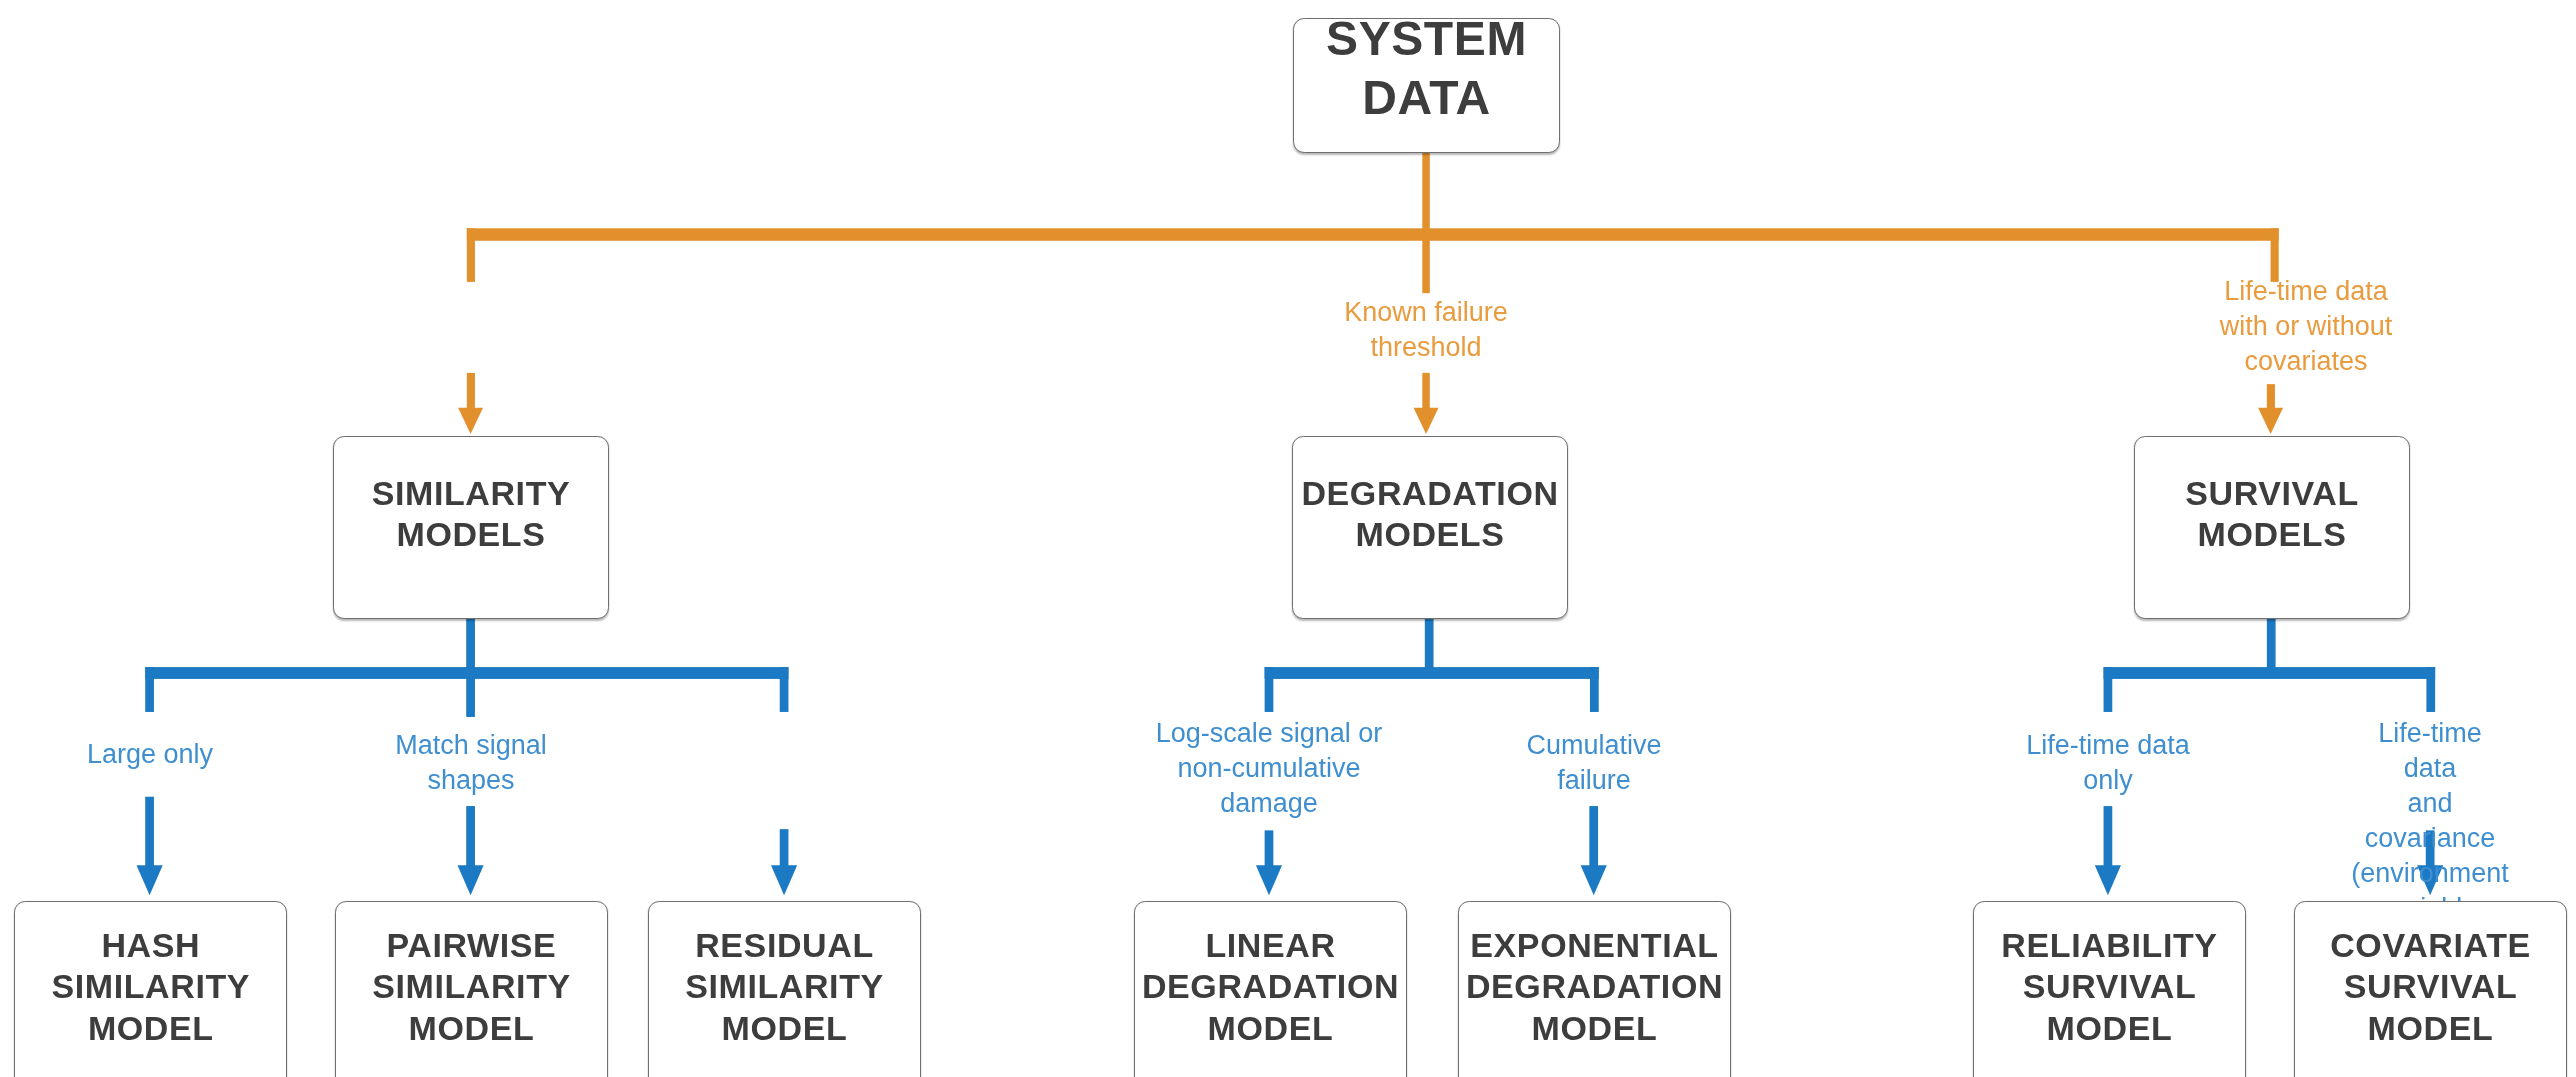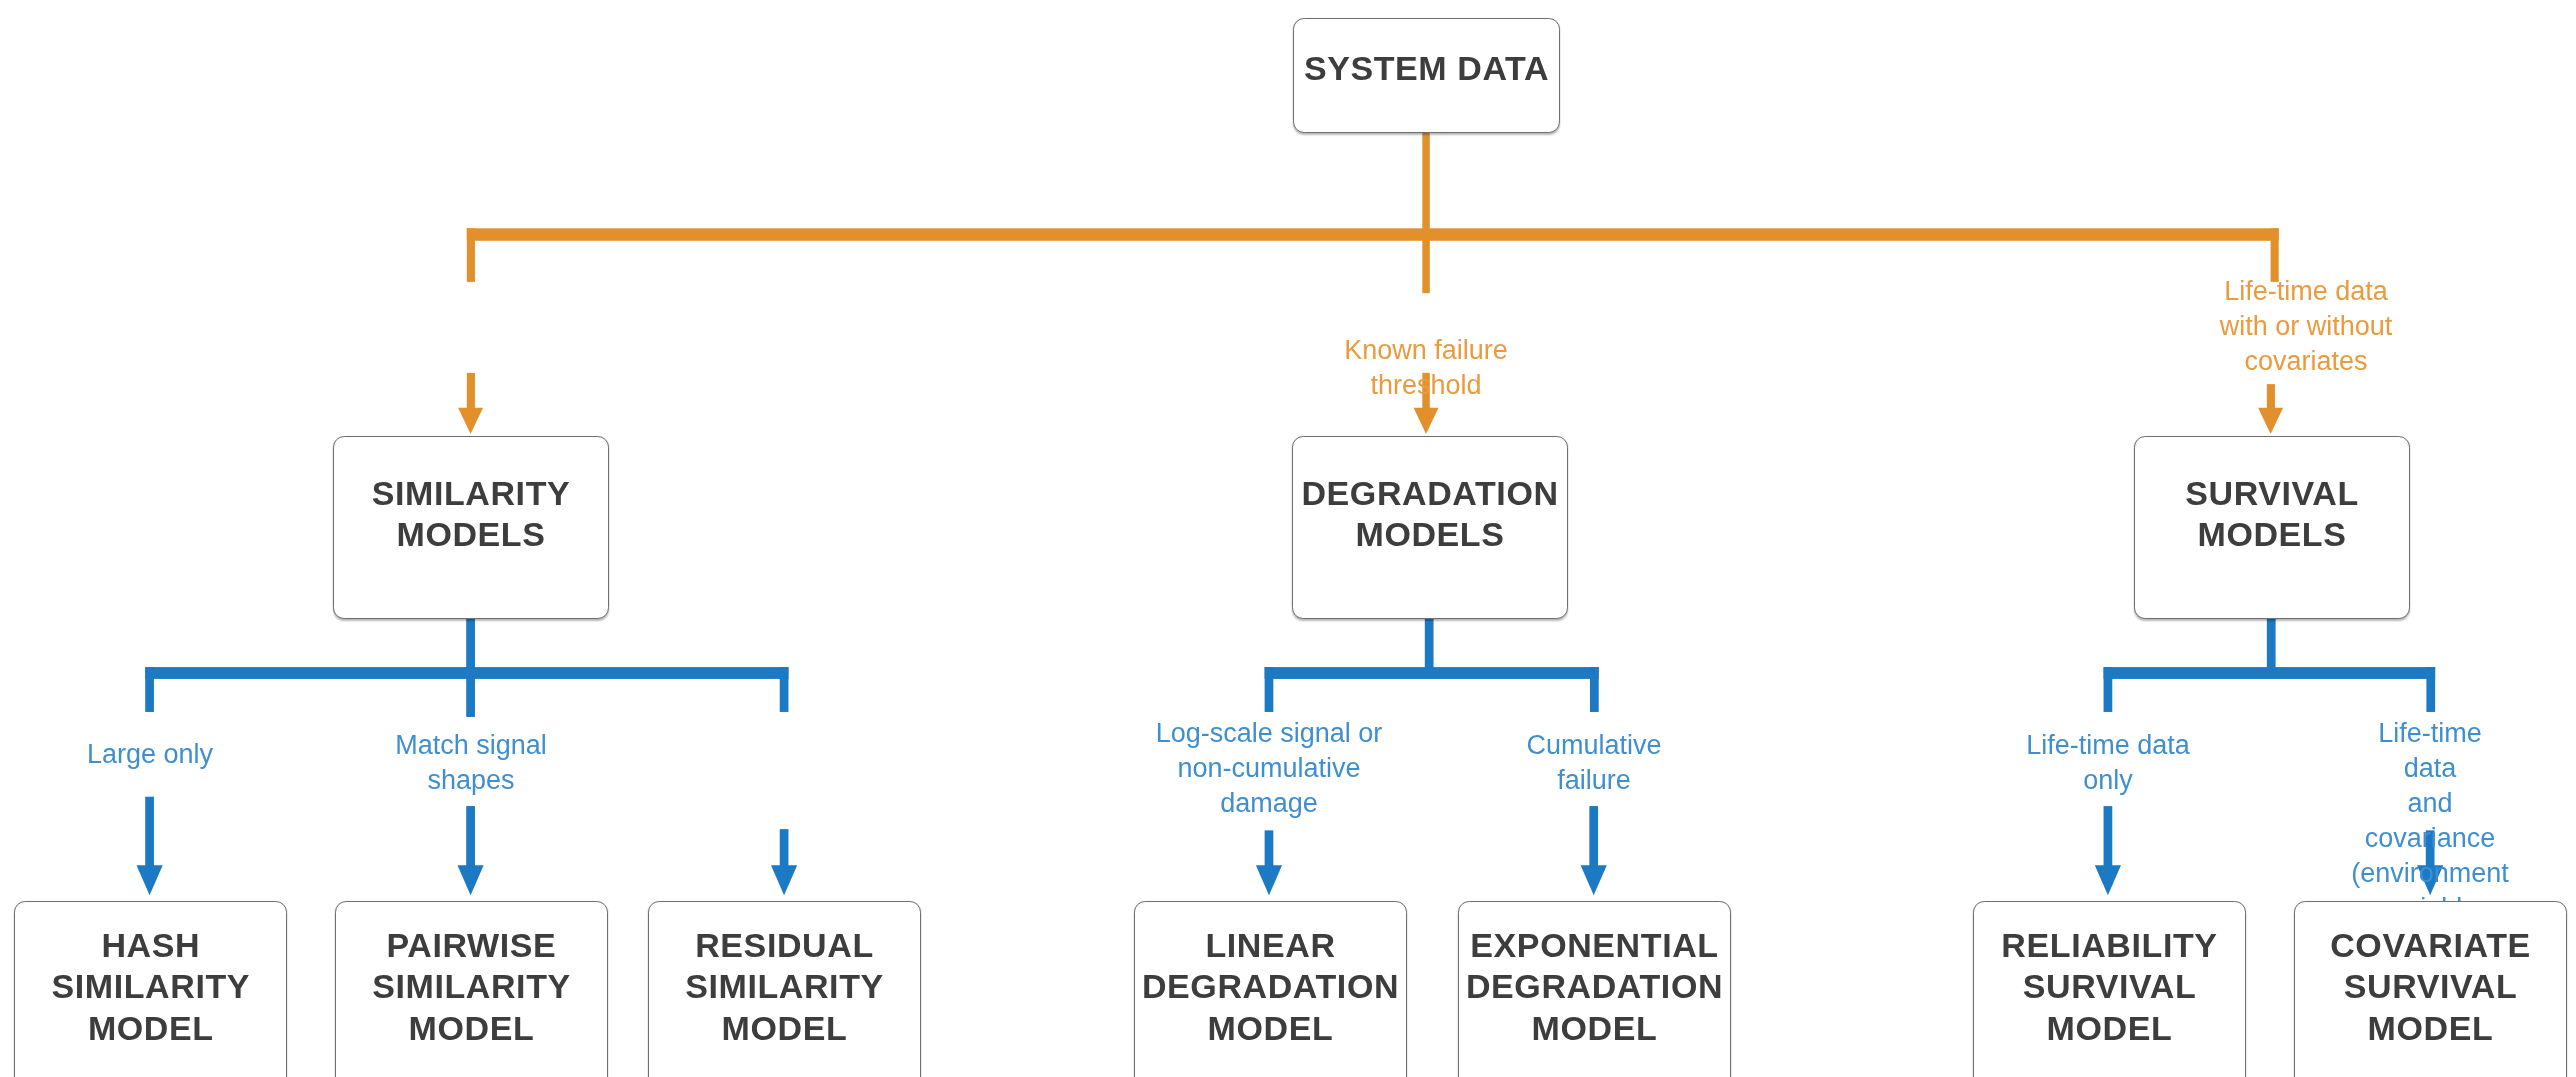--- a/index.html
+++ b/index.html
@@ -9,21 +9,21 @@
   }
   html,body{margin:0;padding:0;background:var(--background);}
   #stage{position:relative;width:2576px;height:1078px;background:var(--background);
          font-family:"Liberation Sans",sans-serif;overflow:hidden;}
   #wires{position:absolute;left:0;top:0;width:2576px;height:1078px;}
   .node{position:absolute;display:flex;align-items:center;justify-content:center;
         background:#fff;border:1.9px solid var(--box-border);border-radius:11.2px;
         box-shadow:0 1.2px 1.9px rgba(0,0,0,0.28);
         color:var(--box-text);font-weight:bold;text-align:center;
         white-space:pre-line;letter-spacing:0.6px;line-height:1.22;}
-  .lvl1{font-size:34px;padding-bottom:12px;}
+  .lvl1{font-size:48px;padding-bottom:32px;}
   .lvl2{font-size:34px;padding-bottom:27.4px;}
   .lvl3{font-size:34px;padding-bottom:36px;}
   .edge-label{position:absolute;transform:translateX(-50%);text-align:center;
         white-space:pre-line;font-size:27px;line-height:1.3;font-weight:400;}
   .edge-label.orange{color:var(--orange-text);}
   .edge-label.blue{color:var(--blue-text);}
   .ol{fill:var(--orange-line);}
   .bl{fill:var(--blue-line);}
 </style>
 </head>
@@ -77,21 +77,21 @@
       <rect class="bl" x="3893" y="1070" width="14" height="72"></rect>
       <rect class="bl" x="3375" y="1293" width="14" height="97"></rect>
       <path class="bl" d="M3361,1388 L3403,1388 L3382,1436 Z"></path>
       <rect class="bl" x="3892" y="1332" width="14" height="58"></rect>
       <path class="bl" d="M3878,1388 L3920,1388 L3899,1436 Z"></path>
     </g>
   </svg>
 
   <div class="node lvl1" style="left:1293px;top:17.5px;width:265px;height:101px;">SYSTEM DATA</div>
 
-  <div class="edge-label orange" style="left:1426px;top:295px;margin-top:38px;">Known failure
+  <div class="edge-label orange" style="left:1426px;top:295px;">Known failure
 threshold</div>
   <div class="edge-label orange" style="left:2306px;top:274px;">Life-time data
 with or without
 covariates</div>
 
   <div class="node lvl2" style="left:333px;top:436px;width:274px;height:154px;">SIMILARITY
 MODELS</div>
   <div class="node lvl2" style="left:1292px;top:436px;width:274px;height:154px;">DEGRADATION
 MODELS</div>
   <div class="node lvl2" style="left:2134px;top:436px;width:274px;height:154px;">SURVIVAL

